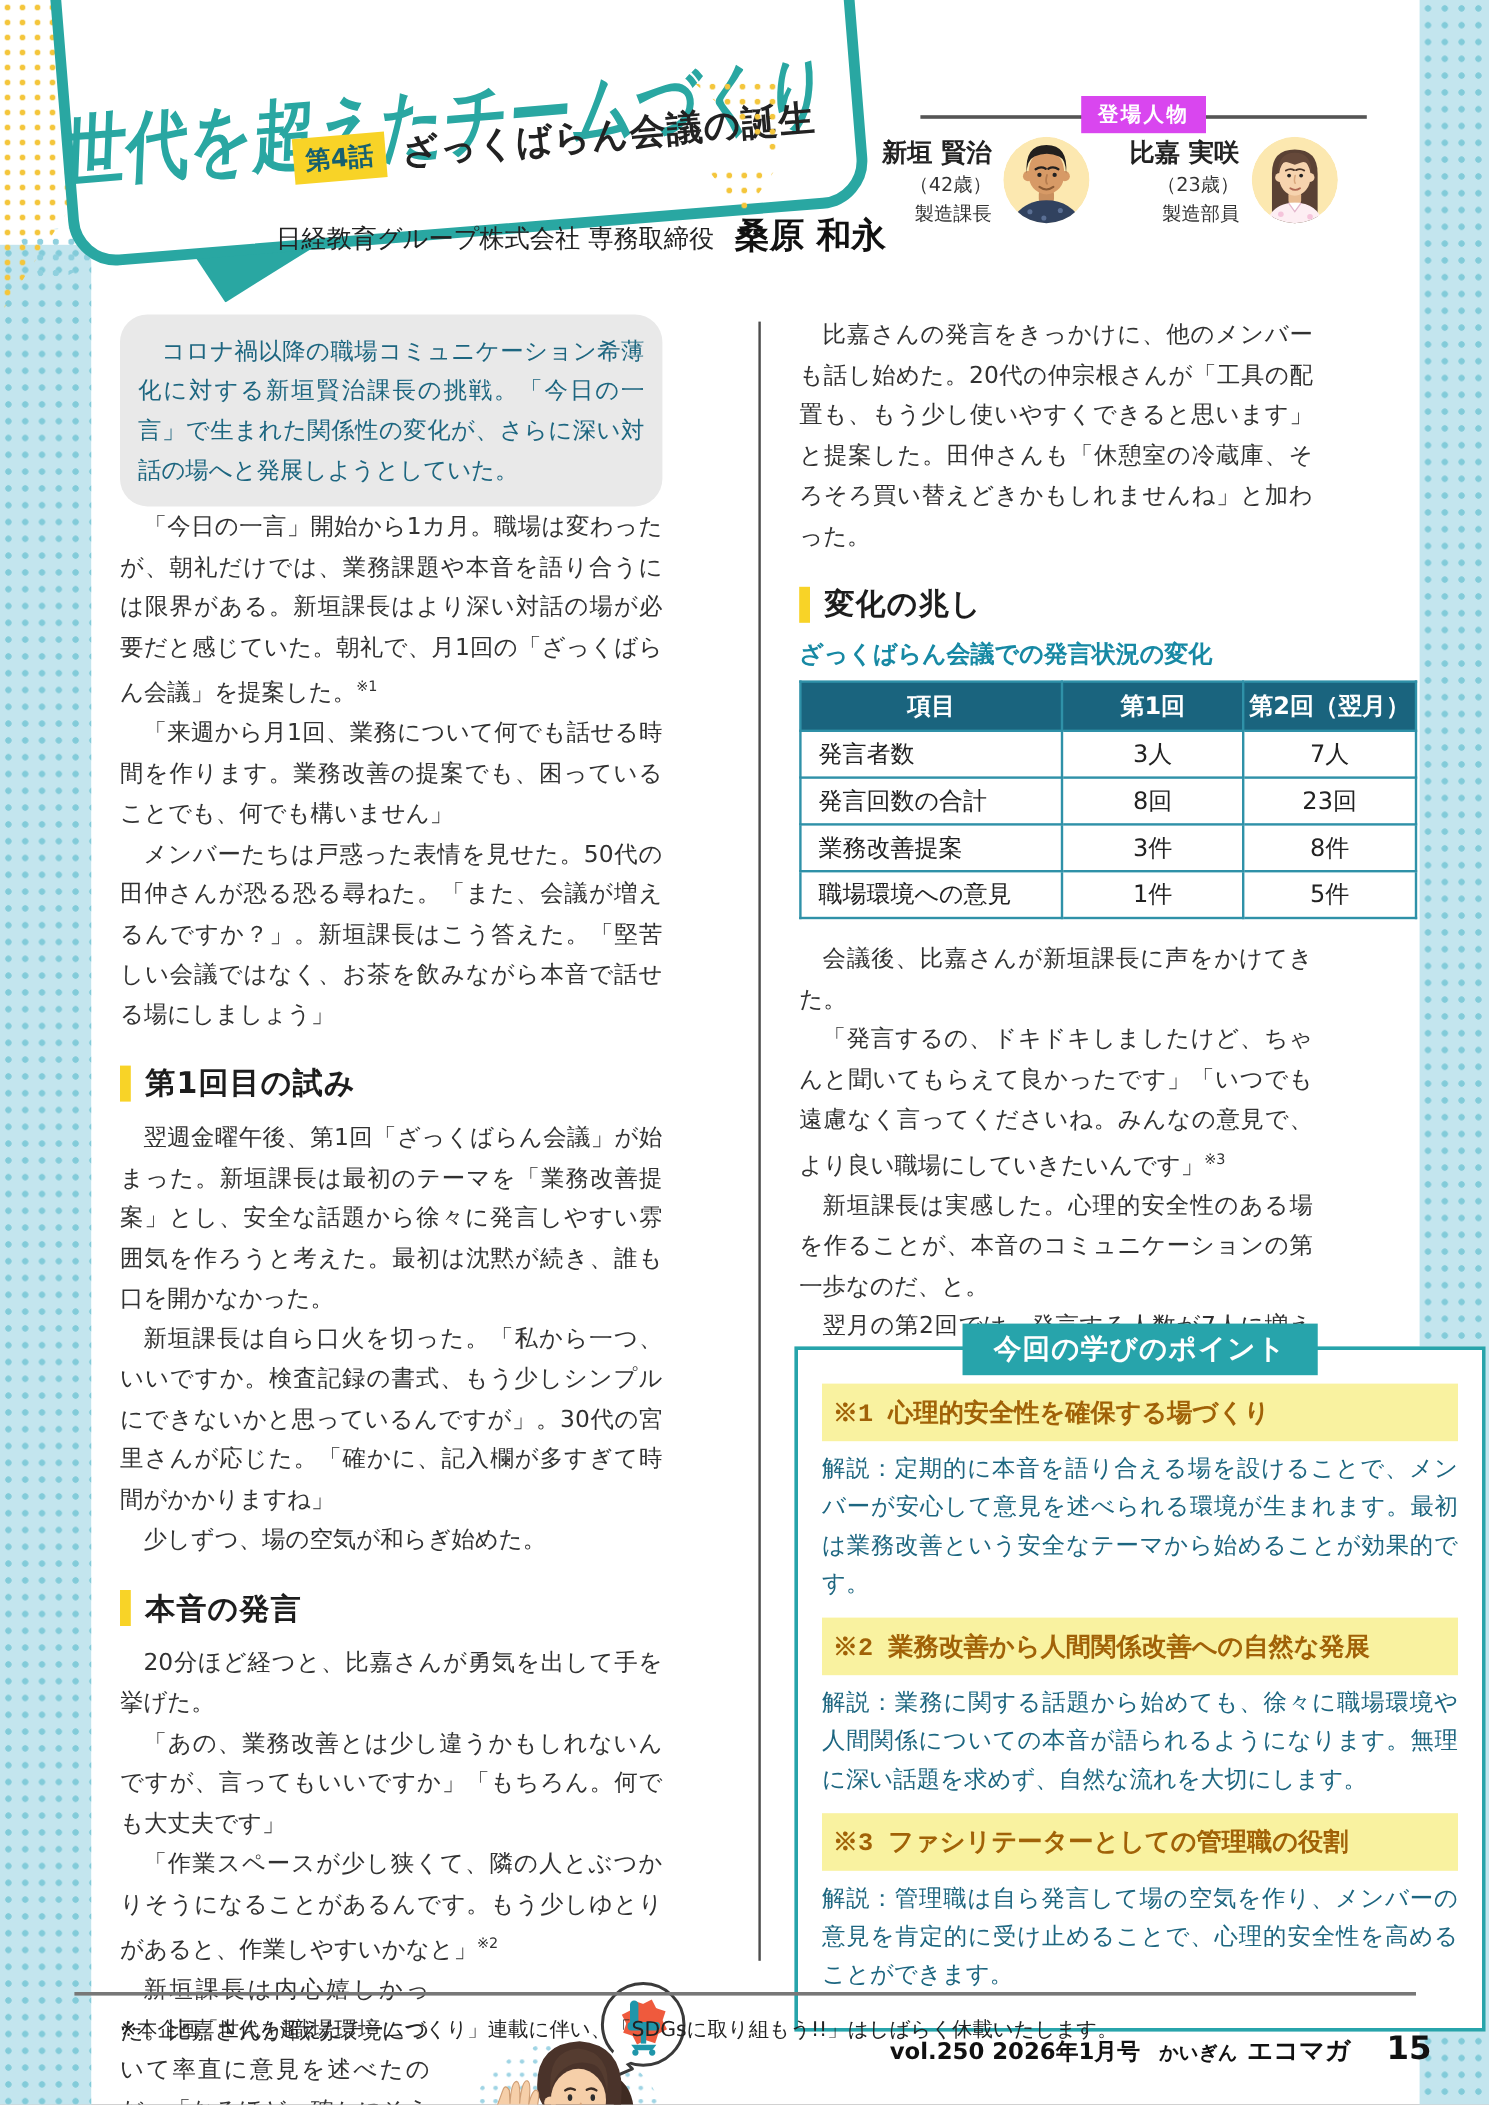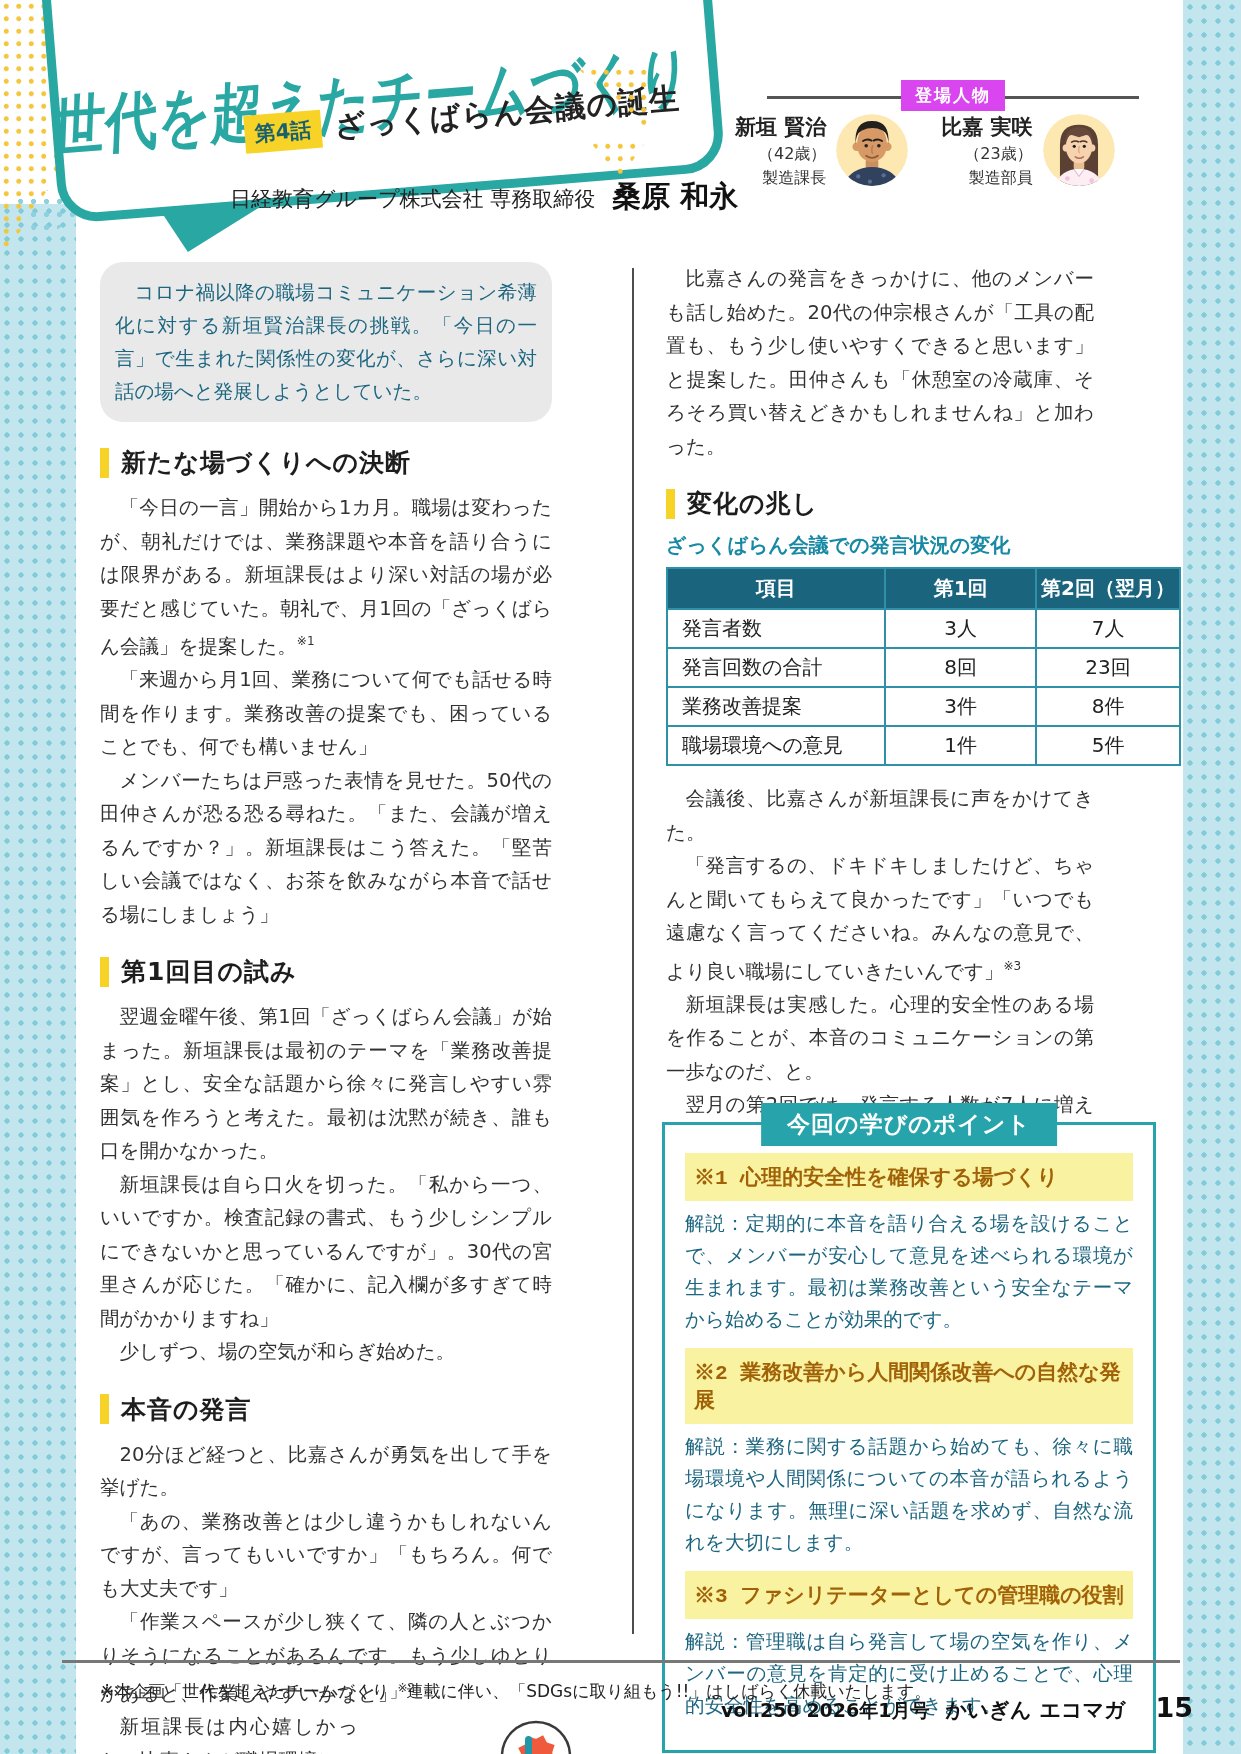--- a/index.html
+++ b/index.html
@@ -56,30 +56,30 @@
   .bp sup{font-size:12px;color:#323232;}
   .art{float:right;width:186px;height:246px;margin:6px 0 0 8px;shape-outside:inset(0);}
   
   .tbl-caption{font-size:20px;font-weight:800;color:#1789a4;margin:12px 0 8px 0;}
   table.stats{border-collapse:collapse;width:515px;font-size:20px;border:2.5px solid #1a647e;}
   table.stats th{background:#1a647e;color:#fff;font-weight:700;text-align:center;padding:6px 4px;border:2px solid #2f91a8;}
   table.stats td{padding:5px 10px;border:2px solid #2f91a8;color:#222;text-align:center;background:#fff;}
   table.stats td.c1{text-align:left;padding-left:14px;}
   .after-table{margin-top:16px;}
   
-  .learn-box{position:absolute;left:662px;top:1122px;width:494px;border:3.5px solid #27a4ab;background:#fff;z-index:2;padding:28px 20px 16px 20px;box-sizing:border-box;}
+  .learn-box{position:absolute;left:662px;top:1122px;width:576px;border:3.5px solid #27a4ab;background:#fff;z-index:2;padding:28px 20px 16px 20px;box-sizing:border-box;}
   .learn-tab{position:absolute;top:-22px;left:50%;transform:translateX(-50%);background:#27a4ab;color:#fff;font-size:23px;font-weight:700;padding:6px 26px;white-space:nowrap;letter-spacing:1px;}
   .pt-h{display:block;background:#f9f2a0;color:#a16207;font-weight:800;font-size:21px;padding:10px 9px;margin:0 0 7px 0;font-family:Liberation Mono, monospace;}
   .pt-b{color:#1d6680;font-size:19.5px;line-height:32px;text-align:justify;margin:0 0 12px 0;}
   
   .foot-line{position:absolute;left:62px;top:1660px;width:1118px;height:2.5px;background:#777;z-index:2;}
   .foot-note{position:absolute;left:100px;top:1680px;font-size:17px;color:#222;z-index:2;}
   .foot-meta{position:absolute;right:48px;top:1692px;display:flex;align-items:baseline;z-index:3;white-space:nowrap;}
   .foot-issue{font-size:19px;font-weight:800;color:#111;}
-  .foot-kana{font-size:21px;font-weight:700;color:#111;margin-left:16px;}
+  .foot-kana{font-size:16px;font-weight:700;color:#111;margin-left:16px;}
   .foot-mag{font-size:21px;font-weight:900;color:#111;margin-left:8px;}
   .foot-page{font-size:27px;font-weight:700;color:#111;margin-left:30px;}
 </style>
 </head>
 <body>
 
 <div class="page">
 
   <div class="strip-left bluedots"></div>
   <div class="strip-right bluedots"></div>
@@ -167,24 +167,20 @@
             <path d="M31.5 41.5 q3.8 2.6 7.6 0" stroke="#b06a55" stroke-width="1.5" fill="none" stroke-linecap="round"></path>
           </g>
         </svg>
       </div>
     </div>
   </div>
 
   <div class="col-left">
     <div class="intro-box">コロナ禍以降の職場コミュニケーション希薄化に対する新垣賢治課長の挑戦。「今日の一言」で生まれた関係性の変化が、さらに深い対話の場へと発展しようとしていた。</div>
 
-    <div class="sec-h">
-      <span class="bar"></span>
-      <span class="t">新たな場づくりへの決断</span>
-    </div>
     <p class="bp"><span>「今日の一言」開始から1カ月。職場は変わったが、朝礼だけでは、業務課題や本音を語り合うには限界がある。新垣課長はより深い対話の場が必要だと感じていた。朝礼で、月1回の「ざっくばらん会議」を提案した。</span><sup>※1</sup></p>
     <p class="bp">「来週から月1回、業務について何でも話せる時間を作ります。業務改善の提案でも、困っていることでも、何でも構いません」</p>
     <p class="bp">メンバーたちは戸惑った表情を見せた。50代の田仲さんが恐る恐る尋ねた。「また、会議が増えるんですか？」。新垣課長はこう答えた。「堅苦しい会議ではなく、お茶を飲みながら本音で話せる場にしましょう」</p>
 
     <div class="sec-h">
       <span class="bar"></span>
       <span class="t">第1回目の試み</span>
     </div>
     <p class="bp">翌週金曜午後、第1回「ざっくばらん会議」が始まった。新垣課長は最初のテーマを「業務改善提案」とし、安全な話題から徐々に発言しやすい雰囲気を作ろうと考えた。最初は沈黙が続き、誰も口を開かなかった。</p>
     <p class="bp">新垣課長は自ら口火を切った。「私から一つ、いいですか。検査記録の書式、もう少しシンプルにできないかと思っているんですが」。30代の宮里さんが応じた。「確かに、記入欄が多すぎて時間がかかりますね」</p>

